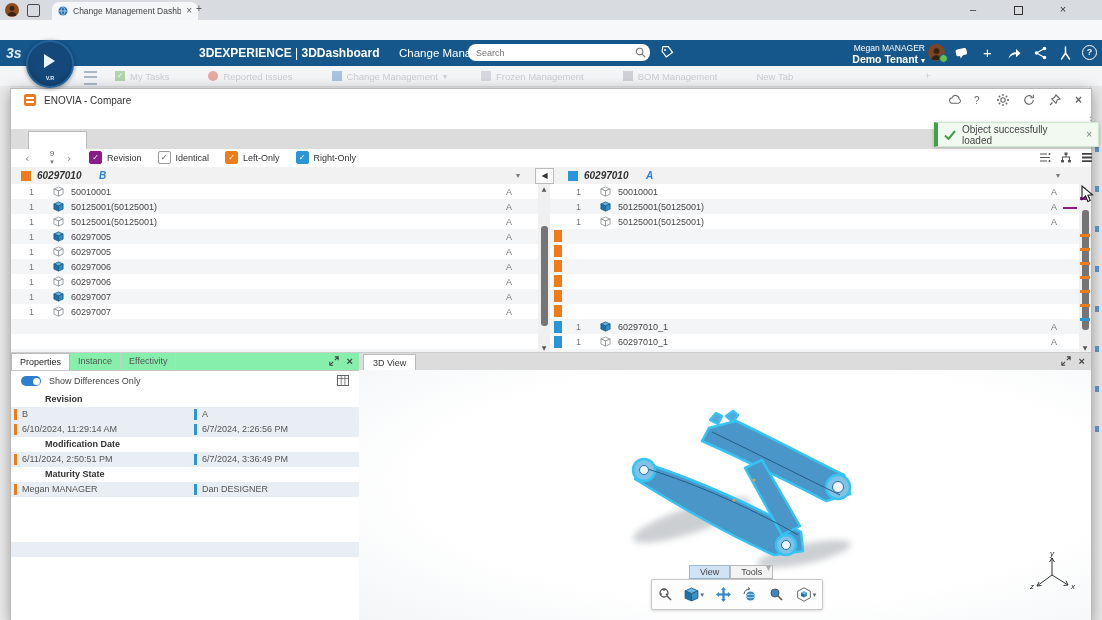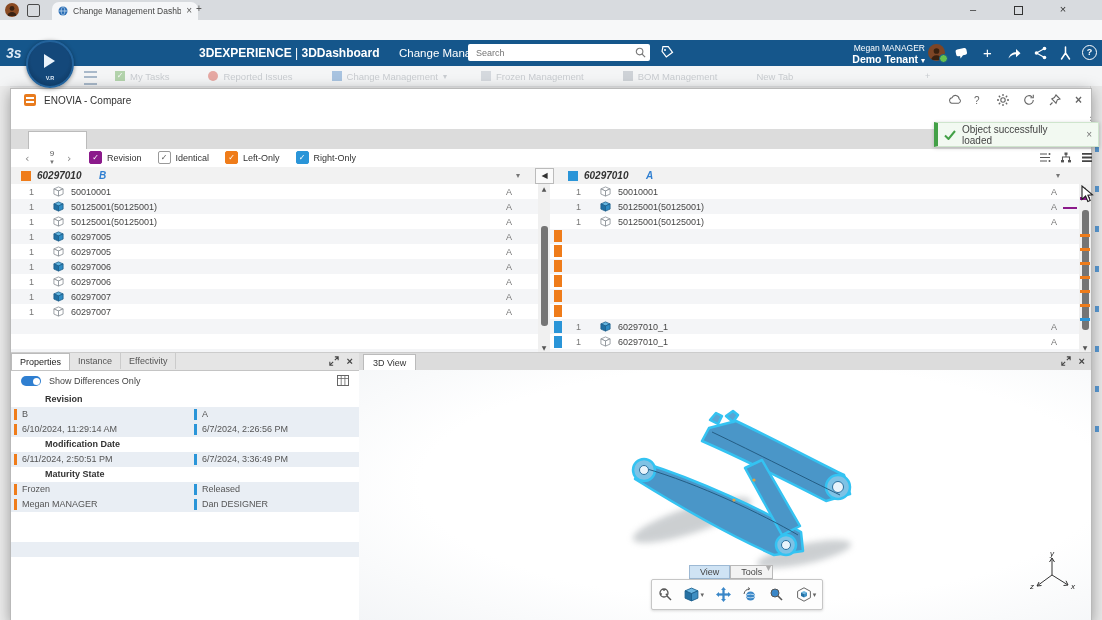--- a/index.html
+++ b/index.html
@@ -124,21 +124,21 @@
   .sb-r{left:1068px;}
   .sb-arr{position:absolute;left:0;width:12px;text-align:center;font-size:6px;color:#555;font-family:"DejaVu Sans",sans-serif;}
   .sb-thumb{position:absolute;left:2.5px;width:7px;background:#757575;border-radius:3px;}
   .tick{position:absolute;left:1px;width:10px;height:3px;}
   .gutter{left:541px;top:95px;width:13px;height:168px;}
   .gut-b{position:absolute;left:2px;width:8px;height:12px;}
   .purple-mark{left:1052px;top:118px;width:14px;height:2px;background:#8b1a8b;}
 
   
   .props{left:0;top:263px;width:348px;height:269px;background:#fff;border-right:1px solid #ccc;border-top:1px solid #ccc;}
-  .ptabs{position:absolute;left:0;top:0;width:100%;height:17px;background:#e5e5e5;border-bottom:1px solid #c4c4c4;display:flex;text-align:center;}
+  .ptabs{position:absolute;left:0;top:0;width:100%;height:17px;background:#86efac;border-bottom:1px solid #c4c4c4;display:flex;text-align:center;}
   .ptab{height:16px;line-height:16px;padding:0 8px;color:#555;border-right:1px solid #cbcbcb;}
   .ptab.active{background:#fff;color:#222;border:1px solid #bbb;border-bottom:0;margin-top:0;}
   .pt-icons{position:absolute;right:6px;top:3px;display:flex;gap:8px;color:#444;}
   .toggle-row{position:absolute;left:0;top:19px;width:100%;height:18px;}
   .tgl{position:absolute;left:10px;top:4px;width:20px;height:10px;border-radius:5px;background:#2f7fd1;}
   .tgl::after{content:"";position:absolute;right:1.5px;top:1.5px;width:7px;height:7px;border-radius:50%;background:#fff;}
   .tgl-lb{position:absolute;left:38px;top:4px;color:#444;}
   .grid-ico{position:absolute;right:10px;top:3px;}
   .prows{position:absolute;left:0;top:39px;width:100%;}
   .prow-label{height:15px;line-height:15px;padding-left:34px;color:#333;font-weight:bold;background:#fff;}
@@ -246,21 +246,21 @@
 
   <div class="abs bluebar">
     <span class="abs brand" style="position:absolute;left:199px;top:6px;">
       <b>3DEXPERIENCE</b>
       <span>|</span>
       <b>3DDashboard</b>
     </span>
     <span style="position:absolute;left:399px;top:7px;color:#fff;font-size:11.5px;">Change Management Dashboard</span>
     <span style="position:absolute;left:545px;top:8px;color:#fff;font-size:8px;">▼</span>
 
-    <div style="position:absolute;left:468px;top:4px;width:182px;height:17px;background:#fff;border-radius:2px;">
+    <div style="position:absolute;left:468px;top:4px;width:182px;height:17px;background:#fff;border-radius:8px;">
       <input style="position: absolute; left: 6px; top: 1px; width: 148px; height: 14px; border: 0px; outline: 0px; background: transparent; font-size: 9px; font-family: inherit; color: rgb(51, 51, 51);" placeholder="Search">
       <span class="search-mag">
         <svg width="11" height="11" viewBox="0 0 12 12">
             <circle cx="5" cy="5" r="3.6" fill="none" stroke="#777" stroke-width="1.2"></circle>
             <path d="M7.8 7.8 11 11" stroke="#777" stroke-width="1.3"></path>
           </svg>
       </span>
     </div>
     <span style="position:absolute;left:660px;top:5px;">
       <svg width="14" height="14" viewBox="0 0 14 14">
@@ -763,24 +763,20 @@
           <div>
             <div class="prow-label">Modification Date</div>
             <div class="prow-vals">
               <span class="pv pv-l">6/11/2024, 2:50:51 PM</span>
               <span class="pv pv-r">6/7/2024, 3:36:49 PM</span>
             </div>
           </div>
 
           <div>
             <div class="prow-label">Maturity State</div>
-            <div class="prow-vals">
-              <span class="pv pv-l">Frozen</span>
-              <span class="pv pv-r">Released</span>
-            </div>
           </div>
 
           <div>
             <div class="prow-vals">
               <span class="pv pv-l">Megan MANAGER</span>
               <span class="pv pv-r">Dan DESIGNER</span>
             </div>
           </div>
 
       </div>

